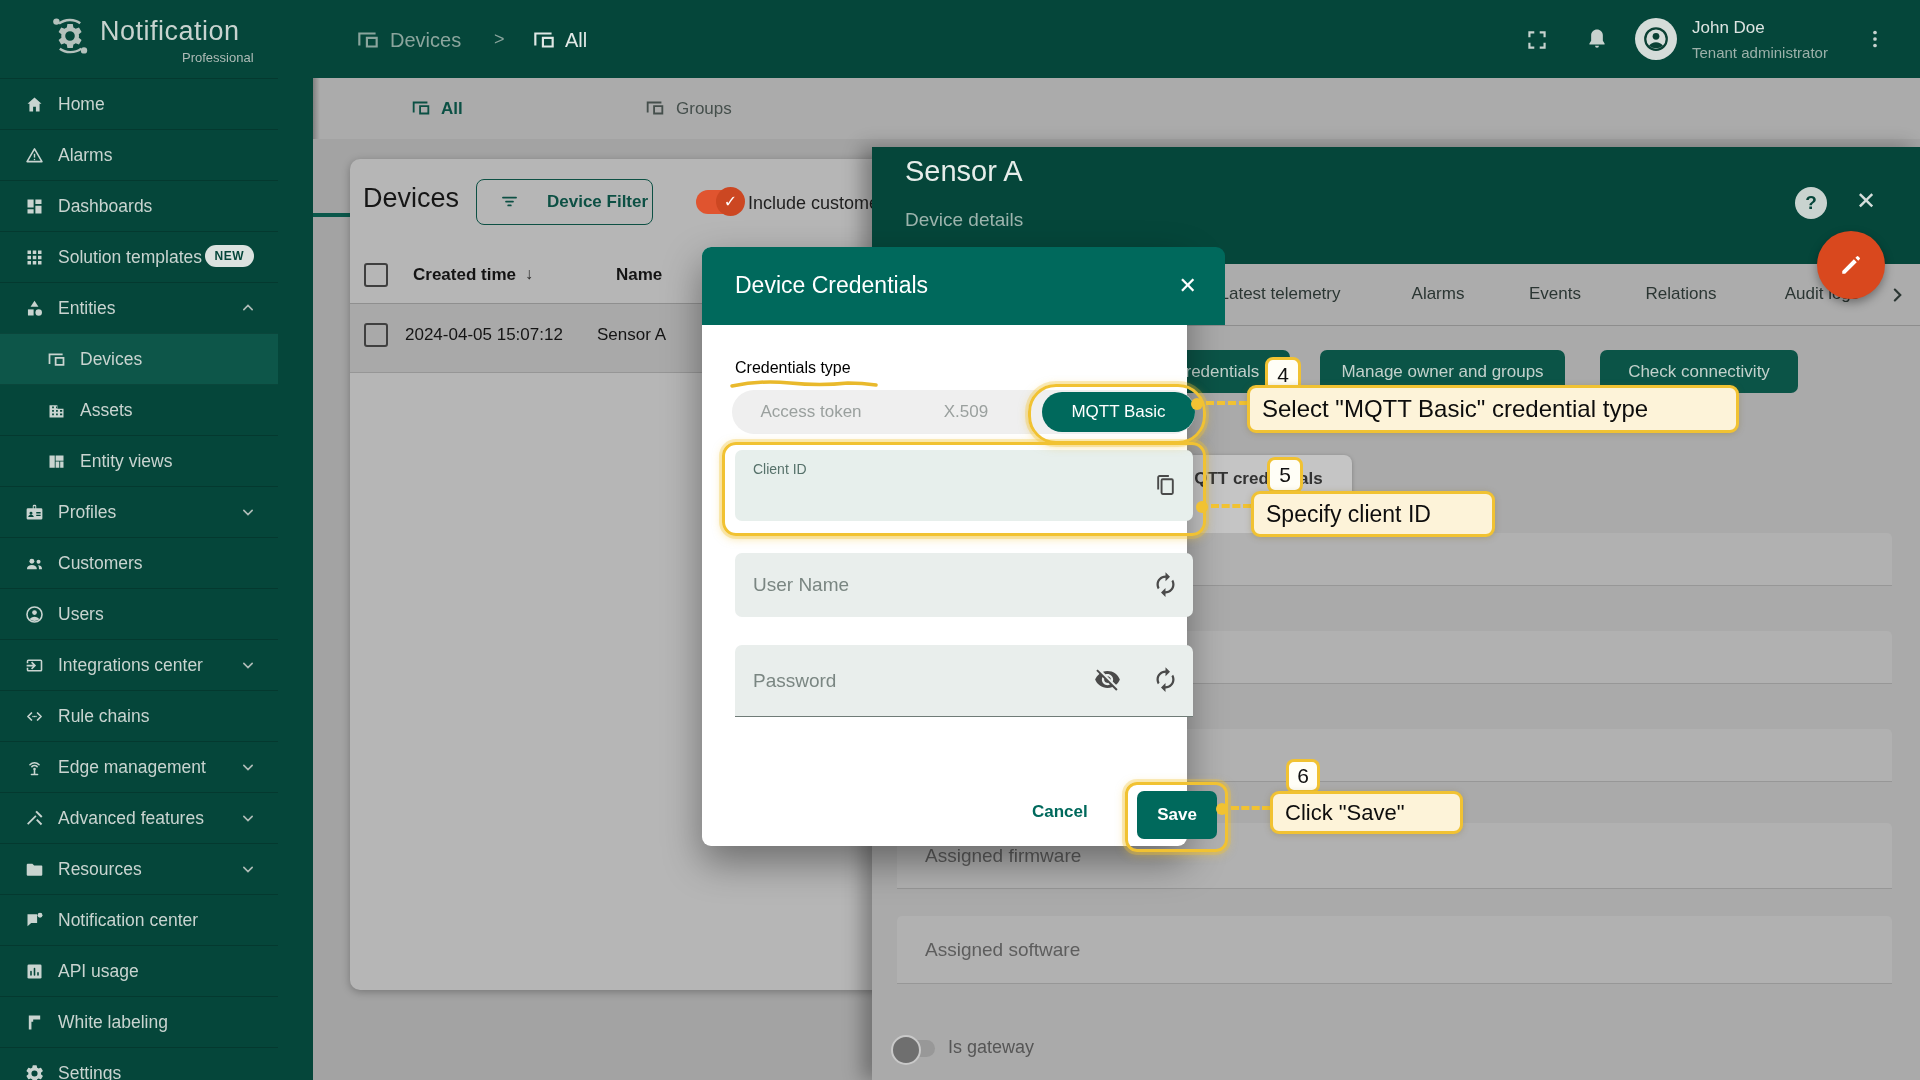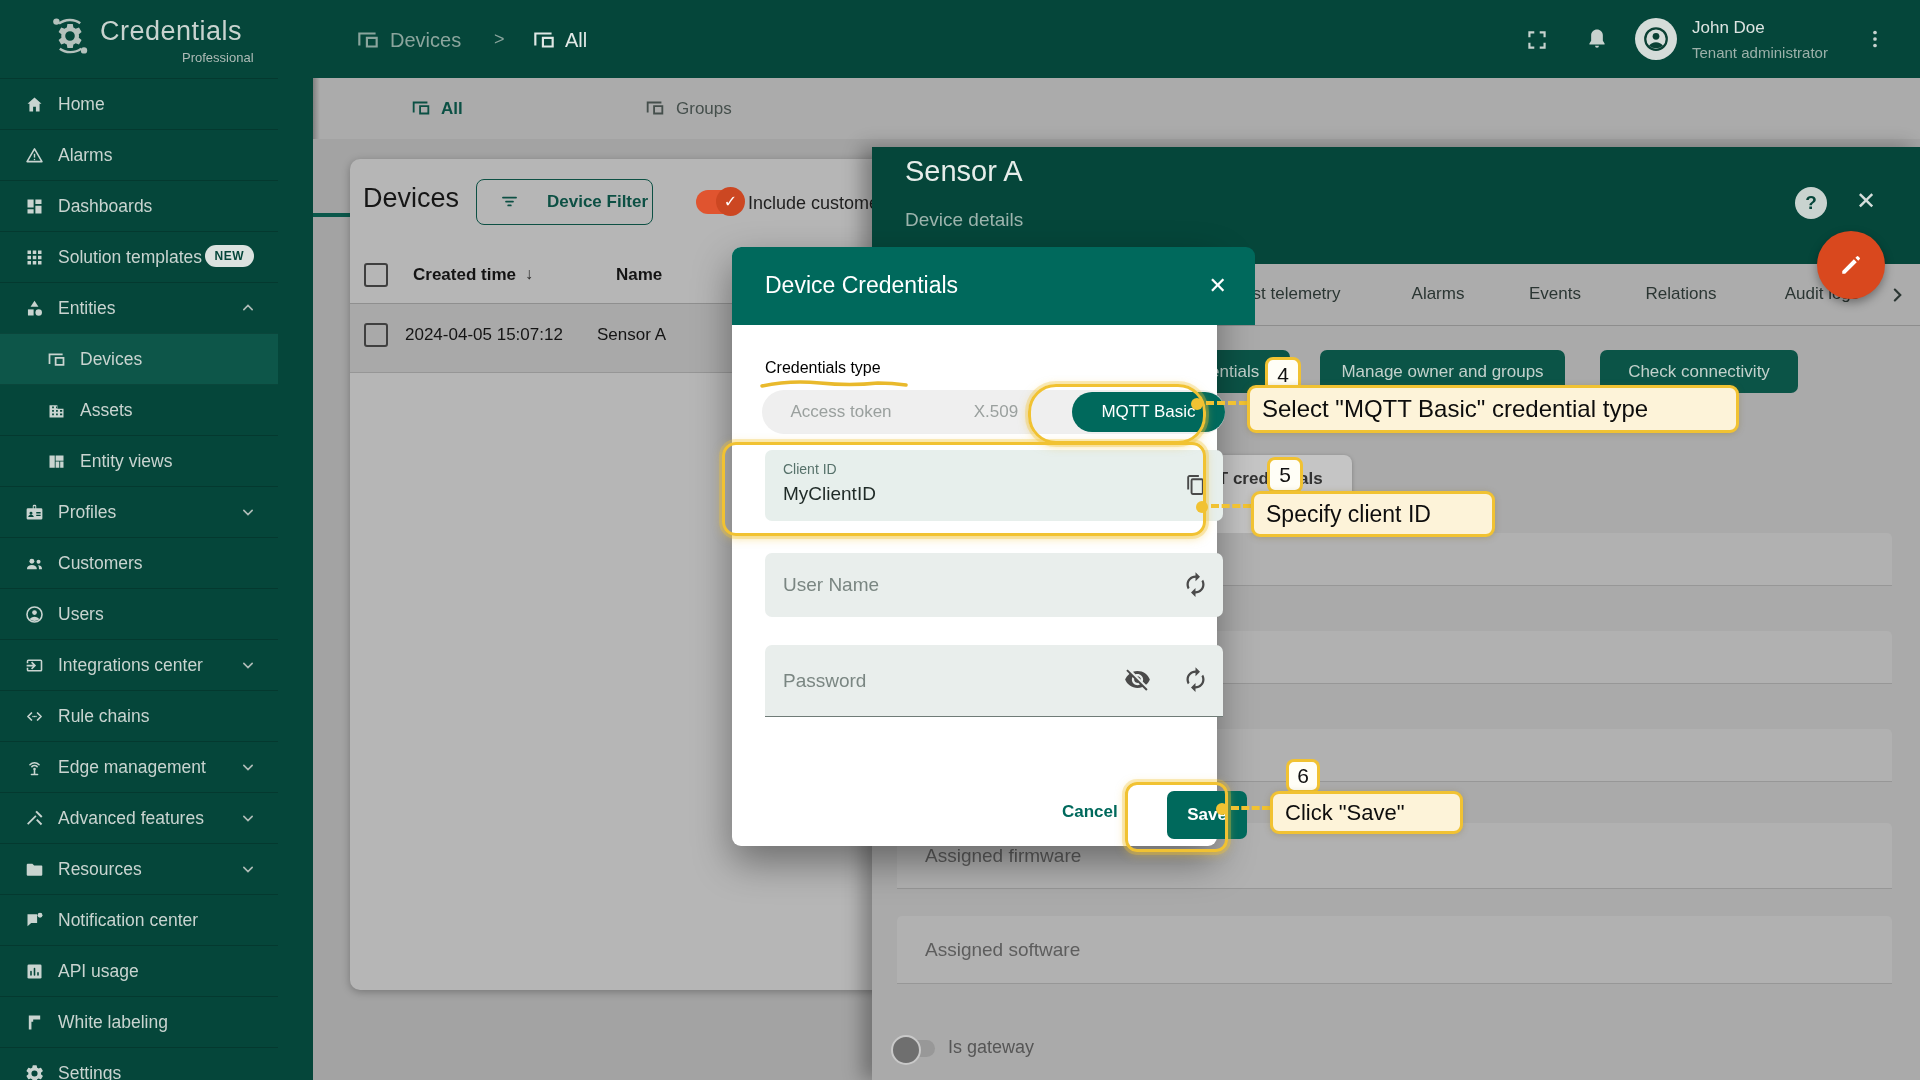--- a/index.html
+++ b/index.html
@@ -96,21 +96,21 @@
   .exp-lb{position:absolute;left:80px;top:14px;font-size:17px;font-weight:bold;color:#333;white-space:nowrap;}
   .prow{position:absolute;left:25px;width:995px;background:#b1b1b1;border-bottom:1px solid #979797;
         border-radius:5px 5px 0 0;}
   .prow .pr-lb{position:absolute;left:28px;font-size:19px;color:#5d5d5d;}
   .gw-track{position:absolute;left:25px;top:893px;width:38px;height:17px;border-radius:9px;background:#989898;cursor:pointer;}
   .gw-thumb{position:absolute;left:19px;top:888px;width:26px;height:26px;border-radius:50%;
         background:#6f6f6f;border:2px solid #c9c9c9;}
   .gw-lb{position:absolute;left:76px;top:890px;font-size:18px;color:#565656;}
 
   
-  .modal{position:absolute;left:732px;top:247px;width:485px;height:599px;background:#fff;
+  .modal{position:absolute;left:702px;top:247px;width:485px;height:599px;background:#fff;
          border-radius:9px;box-shadow:0 16px 38px rgba(0,0,0,.4);z-index:30;}
   .m-head{position:absolute;left:0;top:0;width:523px;height:78px;background:#00695c;border-radius:9px 9px 0 0;}
   .m-title{position:absolute;left:33px;top:25px;font-size:23px;font-weight:500;color:#fff;}
   .m-close{position:absolute;right:28px;top:26px;font-size:22px;color:#fff;cursor:pointer;}
   .m-typelb{position:absolute;left:33px;top:112px;font-size:16px;color:#000000;}
   .squiggle{position:absolute;left:28px;top:132px;}
   .seg{position:absolute;left:30px;top:143px;width:463px;height:44px;background:#efefef;
        border-radius:22px;display:flex;}
   .seg-opt{height:44px;line-height:44px;text-align:center;font-size:17px;color:#9aa09e;cursor:pointer;}
   .seg-opt.sel{margin:2px 0;height:40px;line-height:40px;background:#00695c;color:#fff;
@@ -198,21 +198,21 @@
 
   <aside class="sidebar">
     <span class="logo-gear icon">
         <svg viewBox="0 0 24 24">
           <path fill="currentColor" d="M16.4 12.9l.1-.9-.1-.9 1.4-1.1-1.3-2.3-1.7.7a5 5 0 0 0-1.1-.6l-.3-1.8h-2.7l-.3 1.8a5 5 0 0 0-1.1.6l-1.7-.7-1.3 2.3 1.4 1.1a5.3 5.3 0 0 0 0 1.8L6.3 14l1.3 2.3 1.7-.7c.3.3.7.5 1.1.6l.3 1.8h2.7l.3-1.8c.4-.1.8-.3 1.1-.6l1.7.7 1.3-2.3-1.4-1.1zM12 14.4a2.4 2.4 0 1 1 0-4.8 2.4 2.4 0 0 1 0 4.8z"></path>
           <circle cx="5.2" cy="4.8" r="1.6" fill="currentColor"></circle>
           <circle cx="19" cy="19.2" r="1.6" fill="currentColor"></circle>
           <path fill="none" stroke="currentColor" stroke-width="1.2" d="M6.5 5.8c3-2.3 7.6-2.5 10.6-.2M17.6 18.3c-3 2.3-7.7 2.4-10.7.1"></path>
         </svg>
       </span>
-    <span class="logo-name">Credentials</span>
+    <span class="logo-name">Notification</span>
     <span class="logo-ed">Professional</span>
     <div id="side-items">
         <div class="side-item" style="top: 78px;">
           <span class="s-ic icon">
             <svg viewBox="0 0 24 24">
               <path fill="currentColor" d="M12 4l8 7.2h-2.2V20h-4.2v-5.4H10.4V20H6.2v-8.8H4L12 4z"></path>
             </svg>
           </span>
           <span class="s-lb">Home</span>
         </div>
@@ -534,21 +534,20 @@
       <path d="M2 7 Q 30 1 60 4 T 118 4 Q 132 4 146 6" stroke="#e9b92c" stroke-width="3.5" fill="none" stroke-linecap="round"></path>
     </svg>
     <div class="seg" id="segmented">
         <span class="seg-opt" style="width: 158px;">Access token</span>
         <span class="seg-opt" style="width: 152px;">X.509</span>
         <span class="seg-opt sel" style="width: 153px;">MQTT Basic</span>
       </div>
 
     <div class="m-field f-clientid">
       <span class="cid-lb">Client ID</span>
-      <input class="m-input cid-in" value="MyClientID" style="">
       <span class="fld-ic icon" style="right:14px;top:22px;">
           <svg viewBox="0 0 24 24">
             <rect x="8.5" y="6.5" width="10" height="13" rx="1" fill="none" stroke="currentColor" stroke-width="1.7"></rect>
             <path fill="none" stroke="currentColor" stroke-width="1.7" d="M5.5 15.5V4.8a1.3 1.3 0 0 1 1.3-1.3H15"></path>
           </svg>
         </span>
     </div>
 
     <div class="m-field f-user">
       <input class="m-input ph-in" placeholder="User Name" style="">

